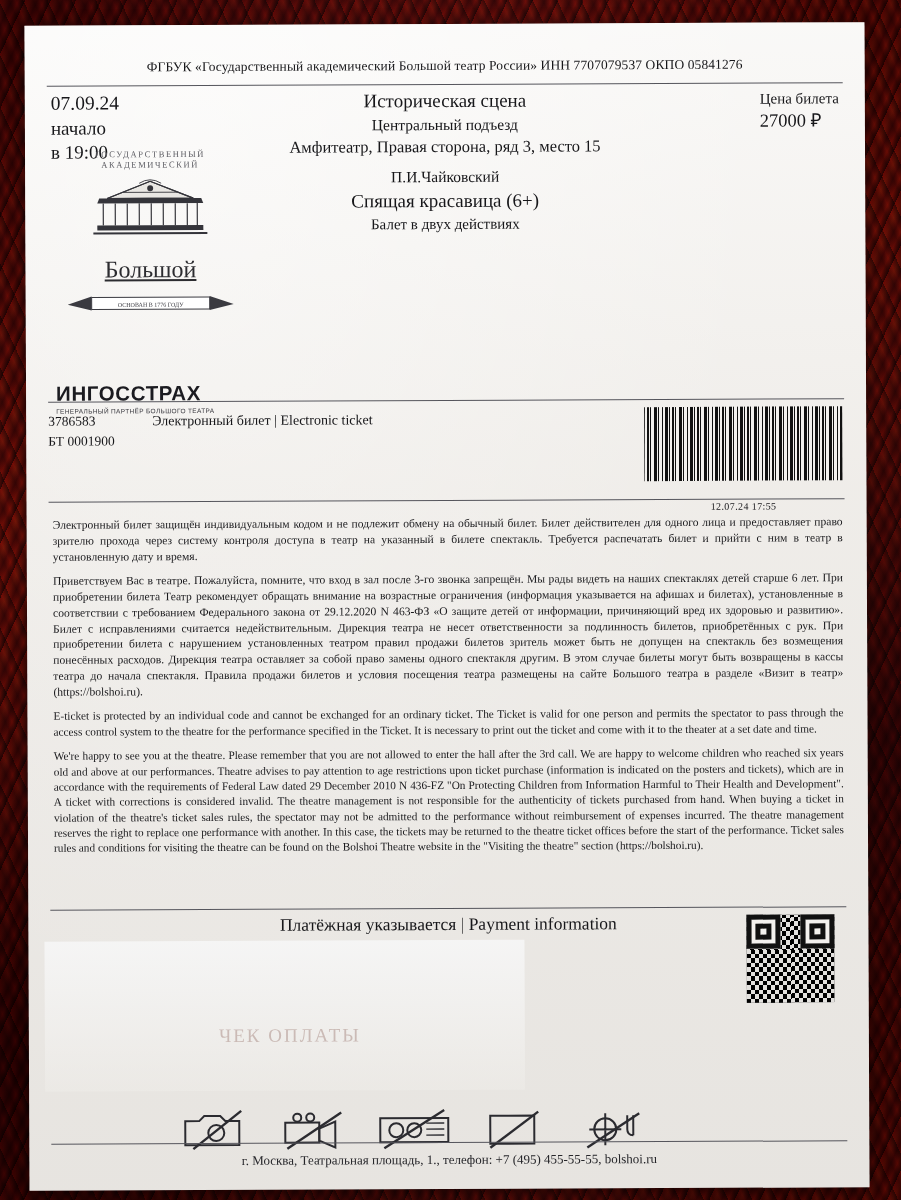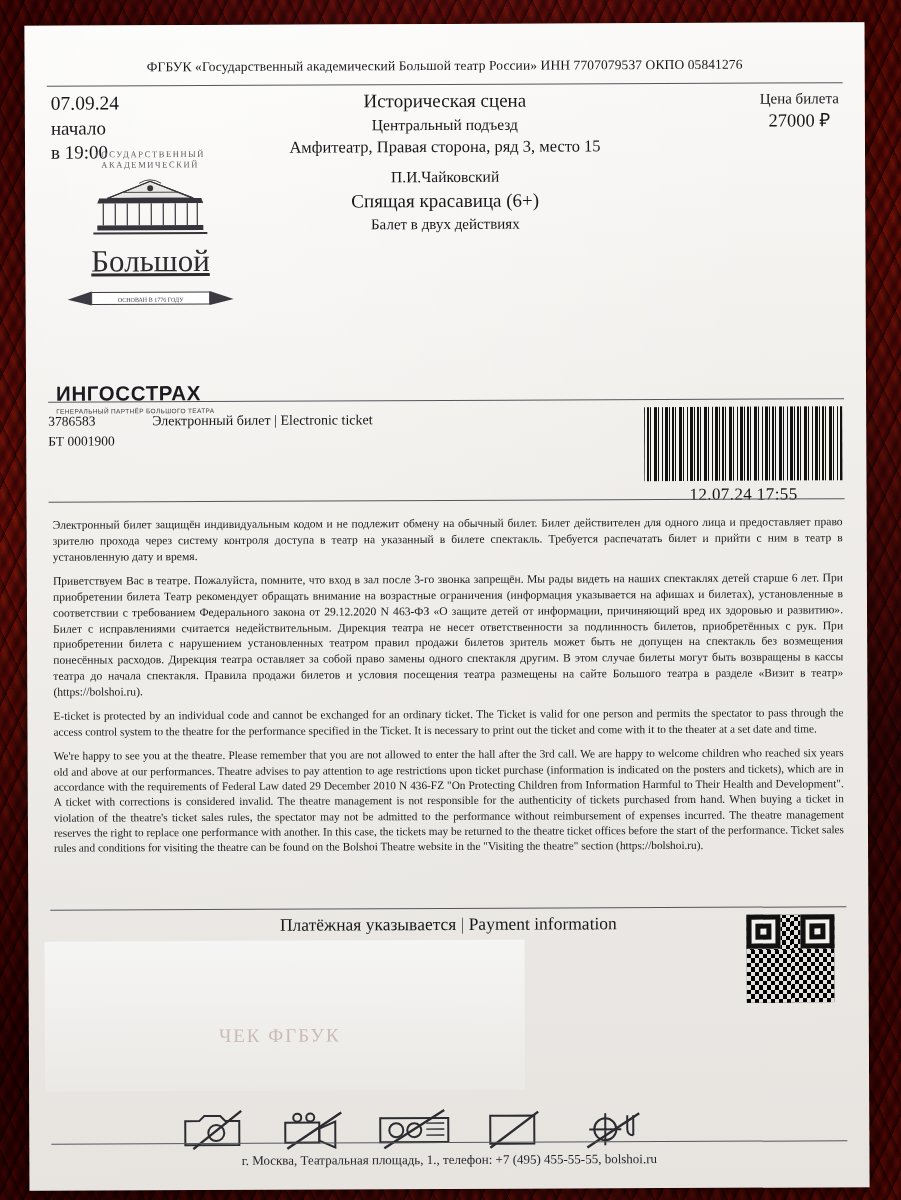--- a/index.html
+++ b/index.html
@@ -95,21 +95,21 @@
     font-size: 17px;
     line-height: 1.28;
   }
   .date-block .big { font-size: 19.5px; }
   .date-block .small { font-size: 19px; }
 
   .price-block {
     position: absolute;
     right: 26px;
     top: 66px;
-    text-align: center;
+    text-align: left;
     font-size: 15px;
     line-height: 1.35;
   }
   .price-block .value { font-size: 18.5px; }
 
   .center-head {
     position: absolute;
     left: 180px;
     right: 180px;
     top: 64px;
@@ -153,23 +153,23 @@
     position: absolute;
     left: 0; right: 0; top: 6px;
     transform: scaleY(1.05);
   }
   .logo-bld {
     width: 122px;
     height: 66px;
     margin: 0 auto;
   }
   .logo-name {
-    font-size: 31px;
+    font-size: 24px;
     line-height: 1.04;
-    margin-top: 2px;
+    margin-top: 14px;
     font-family: "Liberation Serif", serif;
   }
   .logo-ribbon {
     margin-top: 8px;
     height: 26px;
   }
 
   .insurance {
     position: absolute;
     left: 30px;
@@ -218,22 +218,22 @@
     background-image: repeating-linear-gradient(90deg,
       #111 0px, #111 1px, #f3f1ee 1px, #f3f1ee 3px,
       #111 3px, #111 5px, #f3f1ee 5px, #f3f1ee 6px,
       #111 6px, #111 7px, #f3f1ee 7px, #f3f1ee 10px,
       #111 10px, #111 13px, #f3f1ee 13px, #f3f1ee 14px,
       #111 14px, #111 15px, #f3f1ee 15px, #f3f1ee 18px,
       #111 18px, #111 19px, #f3f1ee 19px, #f3f1ee 21px,
       #111 21px, #111 24px, #f3f1ee 24px, #f3f1ee 25px);
   }
   .barcode-num {
-    font-size: 17px;
-    margin-top: 4px;
+    font-size: 10px;
+    margin-top: 20px;
     letter-spacing: 0.4px;
   }
 
   
   .body-text {
     position: absolute;
     left: 26px;
     right: 24px;
     top: 492px;
     text-align: justify;
@@ -404,21 +404,21 @@
     <div class="hr" id="hr-payment"></div>
 
     <div class="payment-title">
       <span>Платёжная указывается</span>
       <span class="sep">|</span>
       <span>Payment information</span>
     </div>
 
     <div class="qr"></div>
     <div class="thermal-fade"></div>
-    <div class="faint-text">ЧЕК ФГБУК</div>
+    <div class="faint-text">ЧЕК ОПЛАТЫ</div>
 
     <div class="icons-row">
       <svg width="74" height="46" viewBox="0 0 74 46">
         <g fill="none" stroke="#2b2b30" stroke-width="2">
           <path d="M6 14 h14 l5 -5 h16 l5 5 h14 v24 h-54 z"></path>
           <circle cx="37" cy="26" r="8"></circle>
           <path d="M14 42 l48 -38" stroke-width="2.4"></path>
         </g>
       </svg>
       <svg width="74" height="46" viewBox="0 0 74 46">

